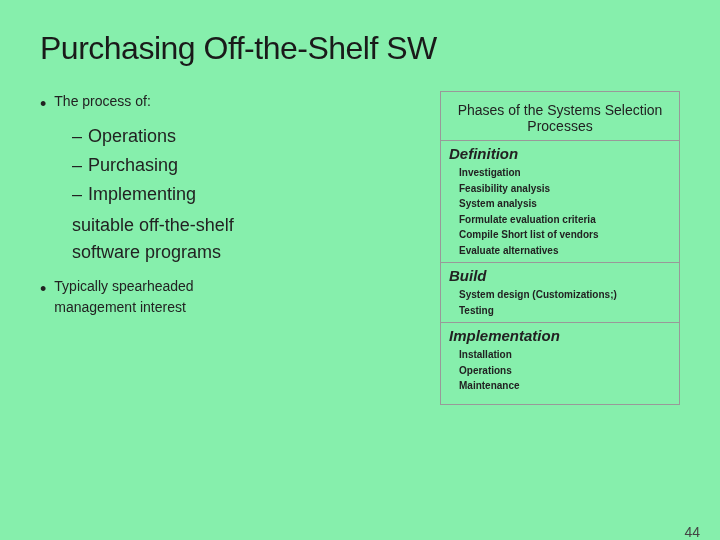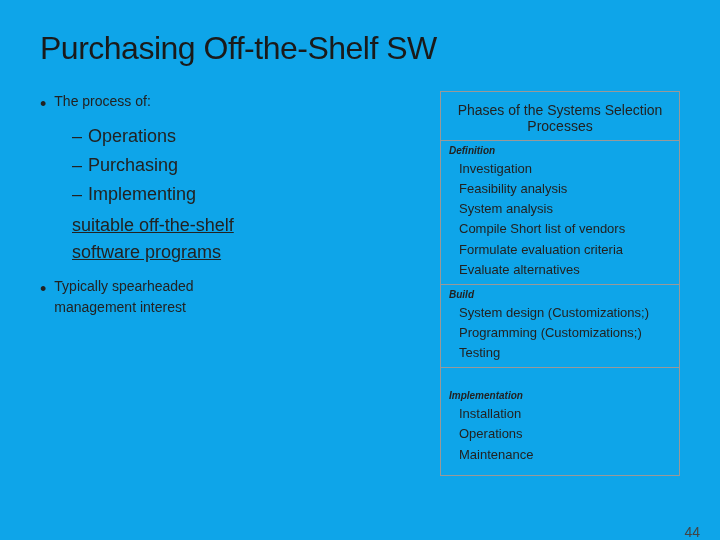--- a/index.html
+++ b/index.html
@@ -8,21 +8,21 @@
       height: 540px;
       background: #ffffff;
       font-family: 'Segoe UI', Arial, sans-serif;
       overflow: hidden;
       position: relative;
     }
 
     .slide-container {
       width: 720px;
       height: 540px;
-      background: #0ea5e9;
+      background: #86efac;
       padding: 30px 40px 20px 40px;
       position: relative;
     }
 
     .slide-title {
       font-size: 32px;
       font-weight: 400;
       color: #1a1a1a;
       margin-bottom: 24px;
       letter-spacing: -0.5px;
@@ -74,21 +74,20 @@
 
     .dash {
       flex-shrink: 0;
     }
 
     .suitable-text {
       margin-left: 32px;
       font-size: 18px;
       line-height: 1.5;
       margin-bottom: 10px;
-      text-decoration: underline;
     }
 
     .second-bullet {
       display: flex;
       align-items: flex-start;
       gap: 8px;
       margin-top: 6px;
     }
 
     
@@ -108,37 +107,37 @@
       padding: 4px 8px 6px 8px;
       border-bottom: 1px solid #999;
     }
 
     .diagram-section {
       border-bottom: 1px solid #999;
     }
 
     .diagram-section:last-child {
       border-bottom: none;
-      margin-top: 18px;
     }
 
     .section-label {
       font-style: italic;
       font-weight: 600;
       padding: 4px 8px 2px 8px;
-      font-size: 10px;
+      font-size: 15px;
     }
 
     .section-items {
       padding: 1px 8px 4px 18px;
     }
 
     .section-item {
-      font-size: 13px;
+      font-size: 10px;
       line-height: 1.55;
+      font-weight: bold;
     }
 
     .page-number {
       position: absolute;
       bottom: 0;
       right: 20px;
       font-size: 14px;
       color: #444;
     }
   </style>
@@ -187,31 +186,30 @@
     <div class="right-diagram">
 
       <div class="diagram-title">Phases of the Systems Selection Processes</div>
 
       <div class="diagram-section">
         <div class="section-label">Definition</div>
         <div class="section-items">
           <div class="section-item">Investigation</div>
           <div class="section-item">Feasibility analysis</div>
           <div class="section-item">System analysis</div>
+          <div class="section-item">Formulate evaluation criteria</div>
           <div class="section-item">Compile Short list of vendors</div>
-          <div class="section-item">Formulate evaluation criteria</div>
           <div class="section-item">Evaluate alternatives</div>
         </div>
       </div>
 
       <div class="diagram-section">
         <div class="section-label">Build</div>
         <div class="section-items">
           <div class="section-item">System design (Customizations;)</div>
-          <div class="section-item">Programming (Customizations;)</div>
           <div class="section-item">Testing</div>
         </div>
       </div>
 
       <div class="diagram-section">
         <div class="section-label">Implementation</div>
         <div class="section-items">
           <div class="section-item">Installation</div>
           <div class="section-item">Operations</div>
           <div class="section-item">Maintenance</div>

